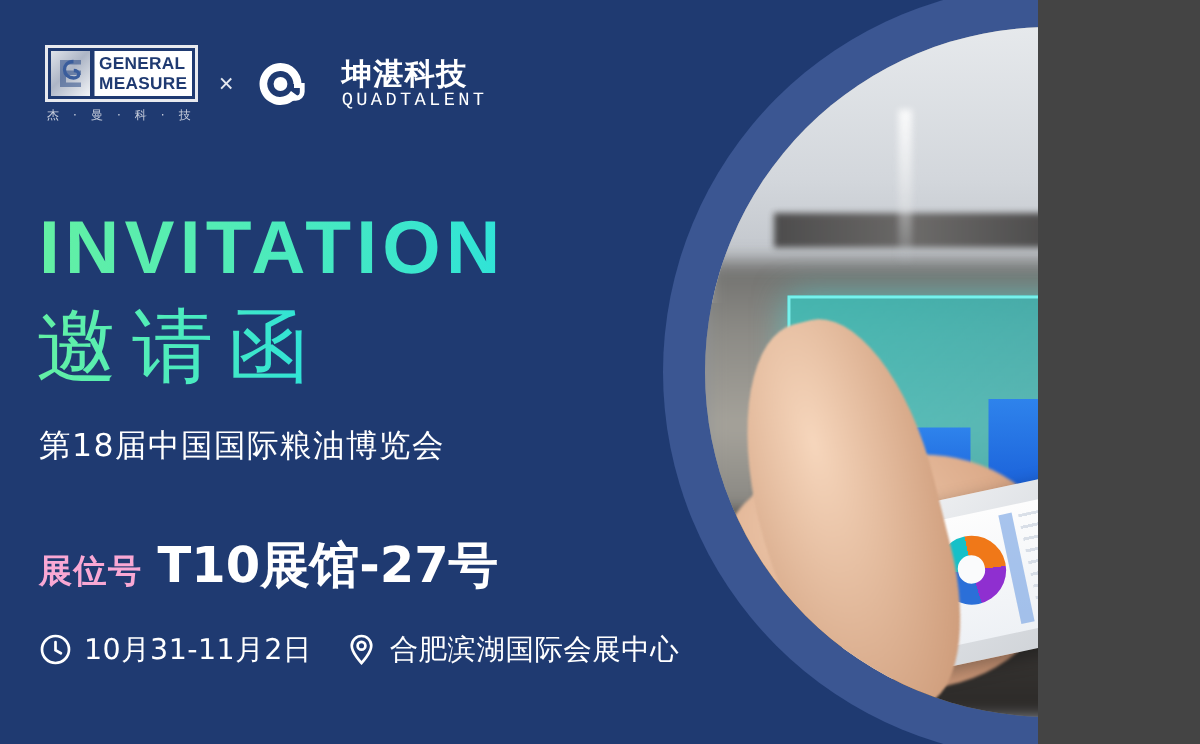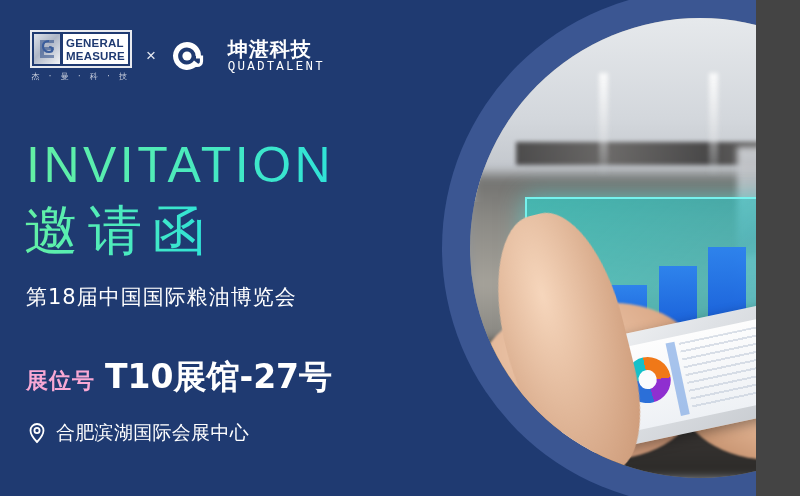--- a/index.html
+++ b/index.html
@@ -1,21 +1,21 @@
 <!DOCTYPE html>
 <html><head>
 <meta charset="utf-8">
 <style>
   * { margin:0; padding:0; box-sizing:border-box; }
   html,body { background:#444; }
   body { font-family:"Liberation Sans","DejaVu Sans",sans-serif; }
 
   .poster {
     position:relative;
-    width:756px; height:496px;
+    width:692px; height:496px;
     background:#1f3a71;
     overflow:hidden;
   }
 
   
   .photo-ring {
     position:absolute;
     left:442px; top:-10px;
     width:516px; height:516px;
     border-radius:50%;
@@ -191,21 +191,21 @@
     letter-spacing:1px; line-height:21px;
     font-family:"DejaVu Sans",sans-serif;
   }
   .qt-en {
     font-size:12.5px; color:#ffffff; letter-spacing:2.2px;
     line-height:14px; font-family:Liberation Mono, monospace;
   }
 
   .title-en {
     position:absolute; left:26px; top:136px;
-    font-size:50px; font-weight:400; letter-spacing:3.5px;
+    font-size:50px; font-weight:700; letter-spacing:3.5px;
     font-family:"Liberation Sans",sans-serif;
     background:linear-gradient(90deg,#63f0a4 0%,#52ecb6 40%,#2fe3d8 100%);
     -webkit-background-clip:text; background-clip:text;
     -webkit-text-fill-color:transparent; color:transparent;
   }
   .title-cn {
     position:absolute; left:24px; top:195px;
     font-size:54px; font-weight:normal; letter-spacing:10px;
     font-family:"DejaVu Sans",sans-serif;
     background:linear-gradient(90deg,#63f0a4 0%,#4fecbb 45%,#2ce2da 100%);
@@ -318,20 +318,29 @@
 
   <div class="booth">
     <div class="booth-label">展位号</div>
     <div class="booth-value">T10展馆-27号</div>
   </div>
 
   <div class="meta">
     <div class="meta-item">
       <span class="meta-icon">
         <svg width="22" height="22" viewBox="0 0 22 22">
+          <circle cx="11" cy="11" r="9" fill="none" stroke="#ffffff" stroke-width="1.8"></circle>
+          <path d="M11 6v5.4l3.6 2.1" fill="none" stroke="#ffffff" stroke-width="1.8" stroke-linecap="round"></path>
+        </svg>
+      </span>
+      <span class="meta-text">10月31-11月2日</span>
+    </div>
+    <div class="meta-item">
+      <span class="meta-icon">
+        <svg width="22" height="22" viewBox="0 0 22 22">
           <path d="M11 2c-3.6 0-6.5 2.9-6.5 6.5C4.5 13.3 11 20 11 20s6.5-6.7 6.5-11.5C17.5 4.9 14.6 2 11 2z" fill="none" stroke="#ffffff" stroke-width="1.8"></path>
           <circle cx="11" cy="8.5" r="2.6" fill="none" stroke="#ffffff" stroke-width="1.8"></circle>
         </svg>
       </span>
       <span class="meta-text">合肥滨湖国际会展中心</span>
     </div>
   </div>
 
 </div>
 

